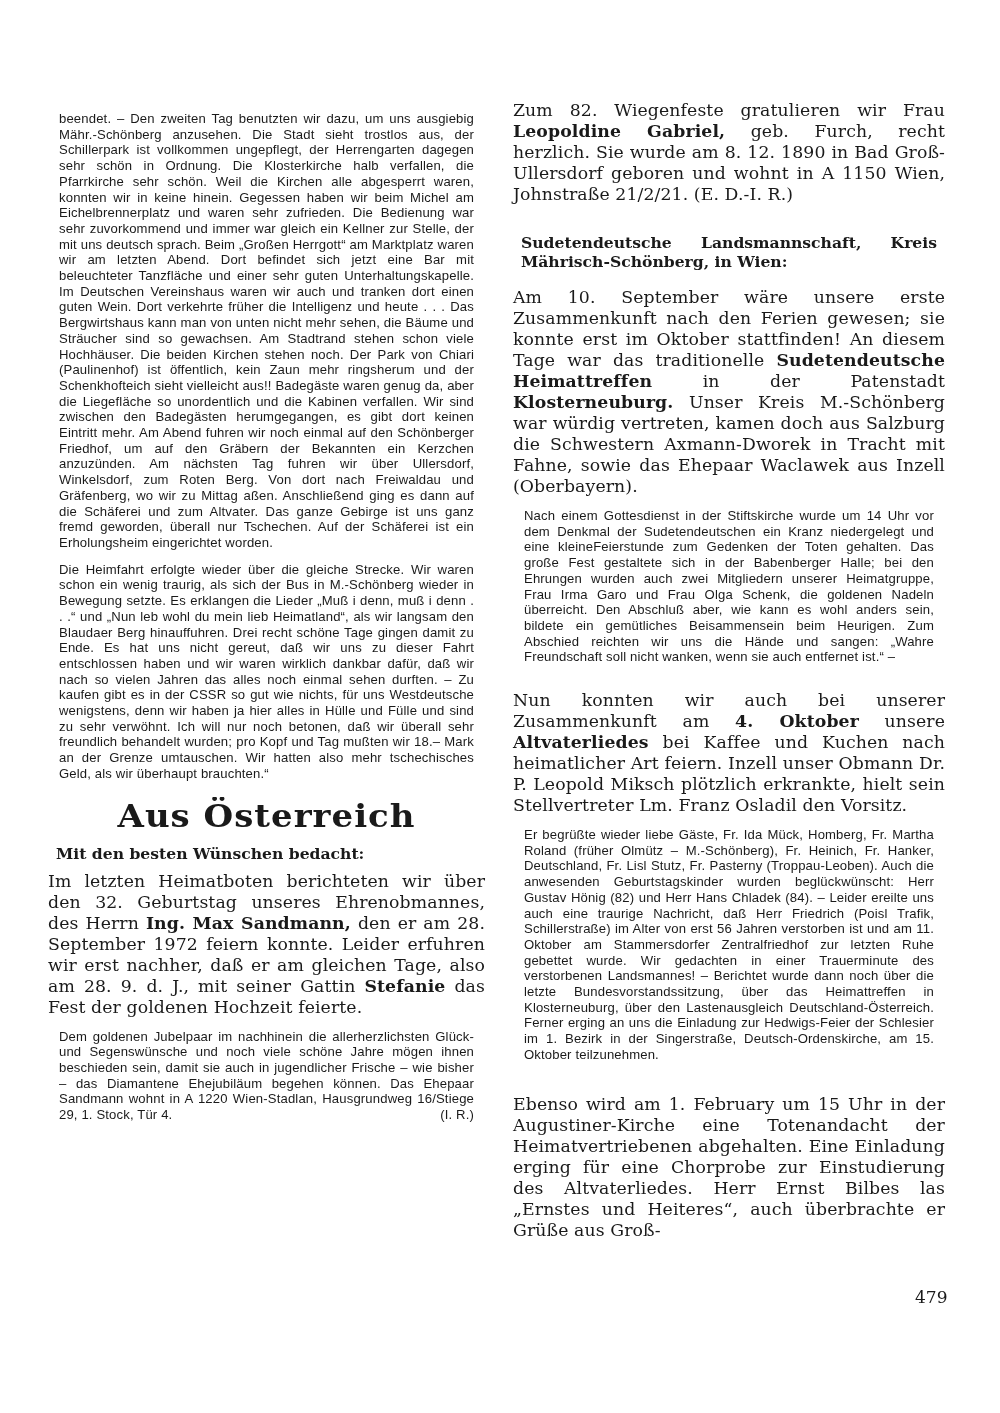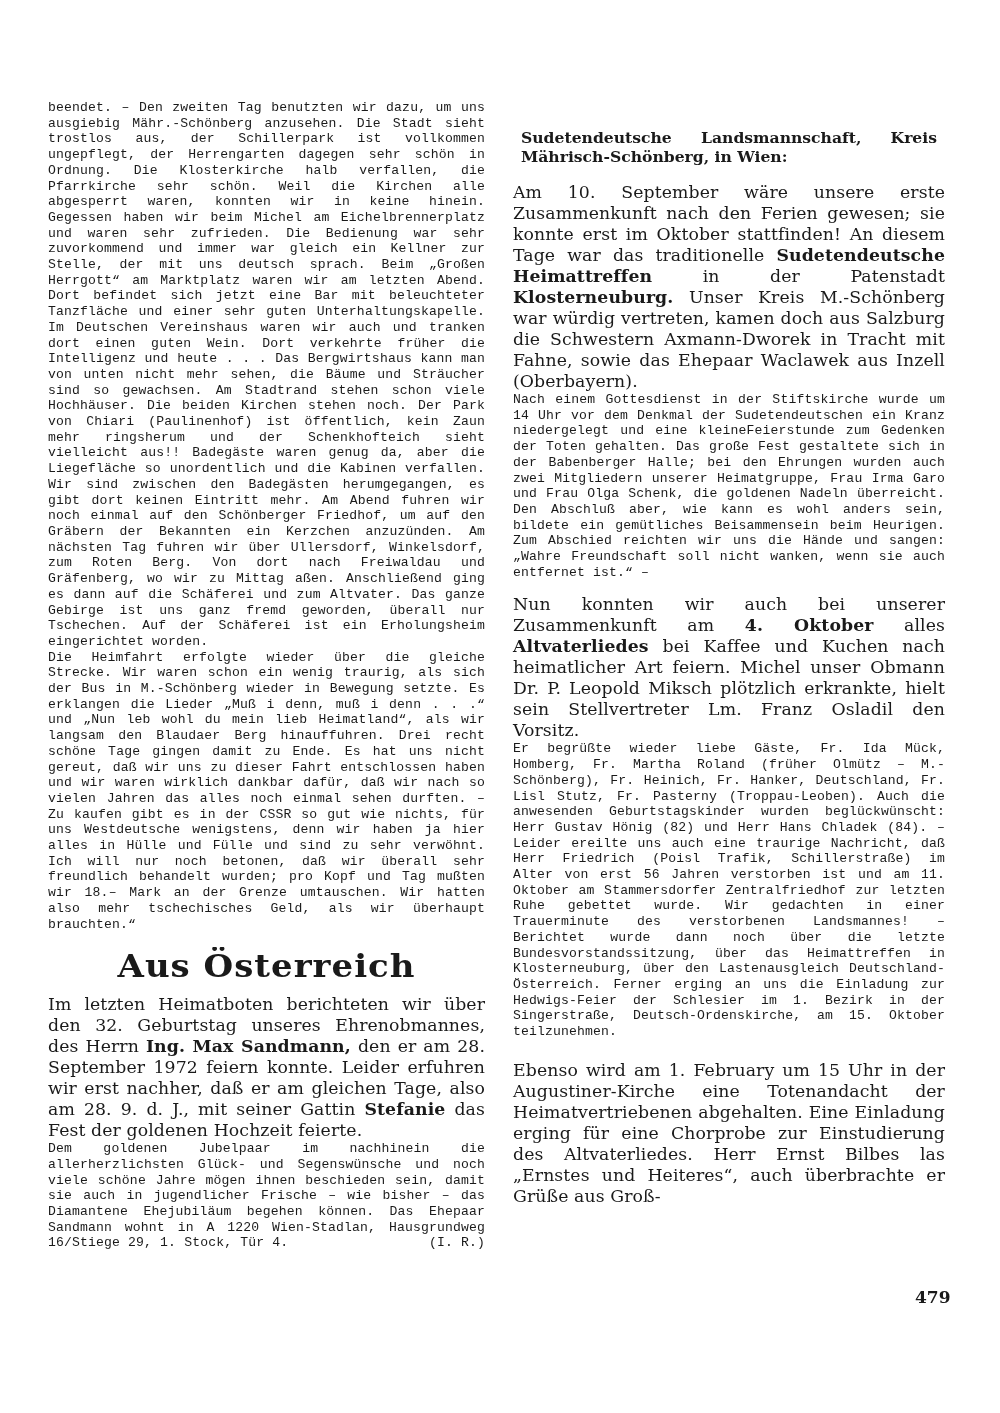--- a/index.html
+++ b/index.html
@@ -2,25 +2,25 @@
 <html><head>
   <meta charset="utf-8">
   <style>
     html, body { margin: 0; padding: 0; background: #ffffff; }
     body { width: 1000px; height: 1413px; position: relative; overflow: hidden; color: #1a1a1a; }
     .page { position: absolute; left: 0; top: 0; width: 1000px; height: 1413px; background: #fff; }
     .col { position: absolute; top: 100px; }
     .col-left { left: 48px; width: 437px; }
     .col-right { left: 513px; width: 432px; }
     .small {
-      font-family: Liberation Mono, monospace;
+      font-family: Liberation Sans, sans-serif;
       font-size: 13.1px;
       line-height: 15.7px;
       text-align: justify;
-      margin: 0;
+      margin: 11px;
       letter-spacing: 0.15px;
       hyphens: manual;
     }
     .large {
       font-family: "DejaVu Serif", serif;
       font-size: 17.3px;
       line-height: 21px;
       text-align: justify;
       margin: 0;
       letter-spacing: 0.1px;
@@ -41,50 +41,52 @@
       text-align: center;
       margin: 14px 0 8px 0;
       letter-spacing: 1px;
       transform: scaleY(0.95);
     }
     b { font-weight: bold; }
     .gap-s { height: 14px; }
     .gap-m { height: 20px; }
     .page-number {
       position: absolute; left: 915px; top: 1287px;
-      font-family: "DejaVu Serif", serif; font-size: 17px; font-weight: bold;
+      font-family: "DejaVu Serif", serif; font-size: 17px;
     }
     .sig { float: right; }
   </style>
 </head>
 <body>
 
 <div class="page">
 
   <div class="col col-left">
     <p class="small">beendet. – Den zweiten Tag benutzten wir dazu, um uns ausgiebig Mähr.-Schönberg anzusehen. Die Stadt sieht trostlos aus, der Schillerpark ist vollkommen ungepflegt, der Herrengarten dagegen sehr schön in Ordnung. Die Klosterkirche halb verfallen, die Pfarrkirche sehr schön. Weil die Kirchen alle abgesperrt waren, konnten wir in keine hinein. Gegessen haben wir beim Michel am Eichelbrennerplatz und waren sehr zufrieden. Die Bedienung war sehr zuvorkommend und immer war gleich ein Kellner zur Stelle, der mit uns deutsch sprach. Beim „Großen Herrgott“ am Marktplatz waren wir am letzten Abend. Dort befindet sich jetzt eine Bar mit beleuchteter Tanzfläche und einer sehr guten Unterhaltungskapelle. Im Deutschen Vereinshaus waren wir auch und tranken dort einen guten Wein. Dort verkehrte früher die Intelligenz und heute . . . Das Bergwirtshaus kann man von unten nicht mehr sehen, die Bäume und Sträucher sind so gewachsen. Am Stadtrand stehen schon viele Hochhäuser. Die beiden Kirchen stehen noch. Der Park von Chiari (Paulinenhof) ist öffentlich, kein Zaun mehr ringsherum und der Schenkhofteich sieht vielleicht aus!! Badegäste waren genug da, aber die Liegefläche so unordentlich und die Kabinen verfallen. Wir sind zwischen den Badegästen herumgegangen, es gibt dort keinen Eintritt mehr. Am Abend fuhren wir noch einmal auf den Schönberger Friedhof, um auf den Gräbern der Bekannten ein Kerzchen anzuzünden. Am nächsten Tag fuhren wir über Ullersdorf, Winkelsdorf, zum Roten Berg. Von dort nach Freiwaldau und Gräfenberg, wo wir zu Mittag aßen. Anschließend ging es dann auf die Schäferei und zum Altvater. Das ganze Gebirge ist uns ganz fremd geworden, überall nur Tschechen. Auf der Schäferei ist ein Erholungsheim eingerichtet worden.</p>
     <p class="small">Die Heimfahrt erfolgte wieder über die gleiche Strecke. Wir waren schon ein wenig traurig, als sich der Bus in M.-Schönberg wieder in Bewegung setzte. Es erklangen die Lieder „Muß i denn, muß i denn . . .“ und „Nun leb wohl du mein lieb Heimatland“, als wir langsam den Blaudaer Berg hinauffuhren. Drei recht schöne Tage gingen damit zu Ende. Es hat uns nicht gereut, daß wir uns zu dieser Fahrt entschlossen haben und wir waren wirklich dankbar dafür, daß wir nach so vielen Jahren das alles noch einmal sehen durften. – Zu kaufen gibt es in der CSSR so gut wie nichts, für uns Westdeutsche wenigstens, denn wir haben ja hier alles in Hülle und Fülle und sind zu sehr verwöhnt. Ich will nur noch betonen, daß wir überall sehr freundlich behandelt wurden; pro Kopf und Tag mußten wir 18.– Mark an der Grenze umtauschen. Wir hatten also mehr tschechisches Geld, als wir überhaupt brauchten.“</p>
 
     <div class="blackletter">Aus Österreich</div>
 
+    <p class="subhead">Mit den besten Wünschen bedacht:</p>
     <p class="large"><span>Im letzten Heimatboten berichteten wir über den 32. Geburtstag unseres Ehrenobmannes, des Herrn </span><b>Ing. Max Sandmann,</b><span> den er am 28. September 1972 feiern konnte. Leider erfuhren wir erst nachher, daß er am gleichen Tage, also am 28. 9. d. J., mit seiner Gattin </span><b>Stefanie</b><span> das Fest der goldenen Hochzeit feierte.</span></p>
     <p class="small"><span>Dem goldenen Jubelpaar im nachhinein die allerherzlichsten Glück- und Segenswünsche und noch viele schöne Jahre mögen ihnen beschieden sein, damit sie auch in jugendlicher Frische – wie bisher – das Diamantene Ehejubiläum begehen können. Das Ehepaar Sandmann wohnt in A 1220 Wien-Stadlan, Hausgrundweg 16/Stiege 29, 1. Stock, Tür 4.</span> <span class="sig">(I. R.)</span></p>
   </div>
 
   <div class="col col-right">
+    <p class="large"><span>Zum 82. Wiegenfeste gratulieren wir Frau </span><b>Leopoldine Gabriel,</b><span> geb. Furch, recht herzlich. Sie wurde am 8. 12. 1890 in Bad Groß-Ullersdorf geboren und wohnt in A 1150 Wien, Johnstraße 21/2/21. (E. D.-I. R.)</span></p>
 
     <div class="gap-m"></div>
     <p class="subhead">Sudetendeutsche Landsmannschaft, Kreis Mährisch-Schönberg, in Wien:</p>
     <div style="height:8px"></div>
 
     <p class="large"><span>Am 10. September wäre unsere erste Zusammenkunft nach den Ferien gewesen; sie konnte erst im Oktober stattfinden! An diesem Tage war das traditionelle </span><b>Sudetendeutsche Heimattreffen</b><span> in der Patenstadt </span><b>Klosterneuburg.</b><span> Unser Kreis M.-Schönberg war würdig vertreten, kamen doch aus Salzburg die Schwestern Axmann-Dworek in Tracht mit Fahne, sowie das Ehepaar Waclawek aus Inzell (Oberbayern).</span></p>
     <p class="small">Nach einem Gottesdienst in der Stiftskirche wurde um 14 Uhr vor dem Denkmal der Sudetendeutschen ein Kranz niedergelegt und eine kleineFeierstunde zum Gedenken der Toten gehalten. Das große Fest gestaltete sich in der Babenberger Halle; bei den Ehrungen wurden auch zwei Mitgliedern unserer Heimatgruppe, Frau Irma Garo und Frau Olga Schenk, die goldenen Nadeln überreicht. Den Abschluß aber, wie kann es wohl anders sein, bildete ein gemütliches Beisammensein beim Heurigen. Zum Abschied reichten wir uns die Hände und sangen: „Wahre Freundschaft soll nicht wanken, wenn sie auch entfernet ist.“ –</p>
 
     <div class="gap-s"></div>
-    <p class="large"><span>Nun konnten wir auch bei unserer Zusammenkunft am </span><b>4. Oktober</b><span> alles </span><b>Altvaterliedes</b><span> bei Kaffee und Kuchen nach heimatlicher Art feiern. Michel unser Obmann Dr. P. Leopold Miksch plötzlich erkrankte, hielt sein Stellvertreter Lm. Franz Osladil den Vorsitz.</span></p>
+    <p class="large"><span>Nun konnten wir auch bei unserer Zusammenkunft am </span><b>4. Oktober</b><span> unsere </span><b>Altvaterliedes</b><span> bei Kaffee und Kuchen nach heimatlicher Art feiern. Inzell unser Obmann Dr. P. Leopold Miksch plötzlich erkrankte, hielt sein Stellvertreter Lm. Franz Osladil den Vorsitz.</span></p>
     <p class="small">Er begrüßte wieder liebe Gäste, Fr. Ida Mück, Homberg, Fr. Martha Roland (früher Olmütz – M.-Schönberg), Fr. Heinich, Fr. Hanker, Deutschland, Fr. Lisl Stutz, Fr. Pasterny (Troppau-Leoben). Auch die anwesenden Geburtstagskinder wurden beglückwünscht: Herr Gustav Hönig (82) und Herr Hans Chladek (84). – Leider ereilte uns auch eine traurige Nachricht, daß Herr Friedrich (Poisl Trafik, Schillerstraße) im Alter von erst 56 Jahren verstorben ist und am 11. Oktober am Stammersdorfer Zentralfriedhof zur letzten Ruhe gebettet wurde. Wir gedachten in einer Trauerminute des verstorbenen Landsmannes! – Berichtet wurde dann noch über die letzte Bundesvorstandssitzung, über das Heimattreffen in Klosterneuburg, über den Lastenausgleich Deutschland-Österreich. Ferner erging an uns die Einladung zur Hedwigs-Feier der Schlesier im 1. Bezirk in der Singerstraße, Deutsch-Ordenskirche, am 15. Oktober teilzunehmen.</p>
 
     <div class="gap-m"></div>
     <p class="large">Ebenso wird am 1. February um 15 Uhr in der Augustiner-Kirche eine Totenandacht der Heimatvertriebenen abgehalten. Eine Einladung erging für eine Chorprobe zur Einstudierung des Altvaterliedes. Herr Ernst Bilbes las „Ernstes und Heiteres“, auch überbrachte er Grüße aus Groß-</p>
   </div>
 
   <div class="page-number">479</div>
 </div>
 
 </body></html>

